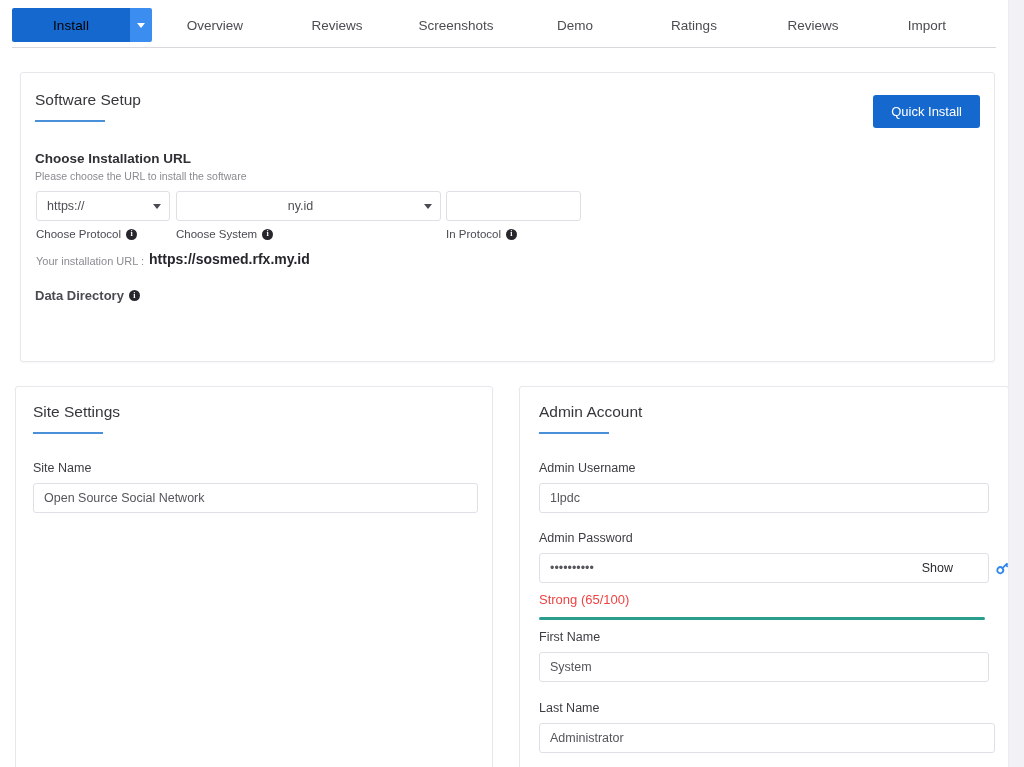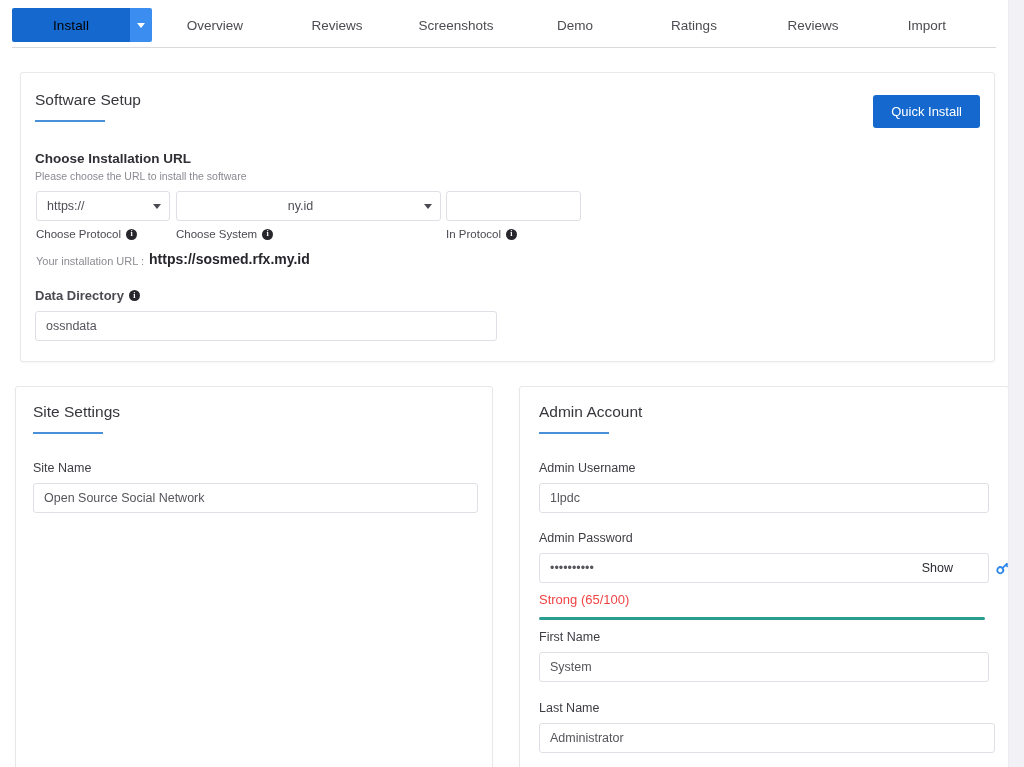--- a/index.html
+++ b/index.html
@@ -314,21 +314,20 @@
 
     <div class="url-line" style="position:absolute;left:15px;top:178px;">
       <span>Your installation URL :</span>
       <b>https://sosmed.rfx.my.id</b>
     </div>
 
     <div class="fld-cap" style="position:absolute;left:14px;top:215px;font-size:13px;font-weight:bold;">
       <span>Data Directory</span>
       <span class="info-i">i</span>
     </div>
-    <input class="fld" style="position: absolute; left: 14px; top: 238px; width: 462px;" value="ossndata">
   </div>
 
   <div class="card" id="card-site">
     <div style="position:absolute;left:17px;top:16px;">
       <div class="card-title">Site Settings</div>
       <div class="card-title-rule"></div>
     </div>
 
     <div class="lbl" style="position:absolute;left:17px;top:74px;">Site Name</div>
     <input class="fld" style="position: absolute; left: 17px; top: 96px; width: 445px;" value="Open Source Social Network">

